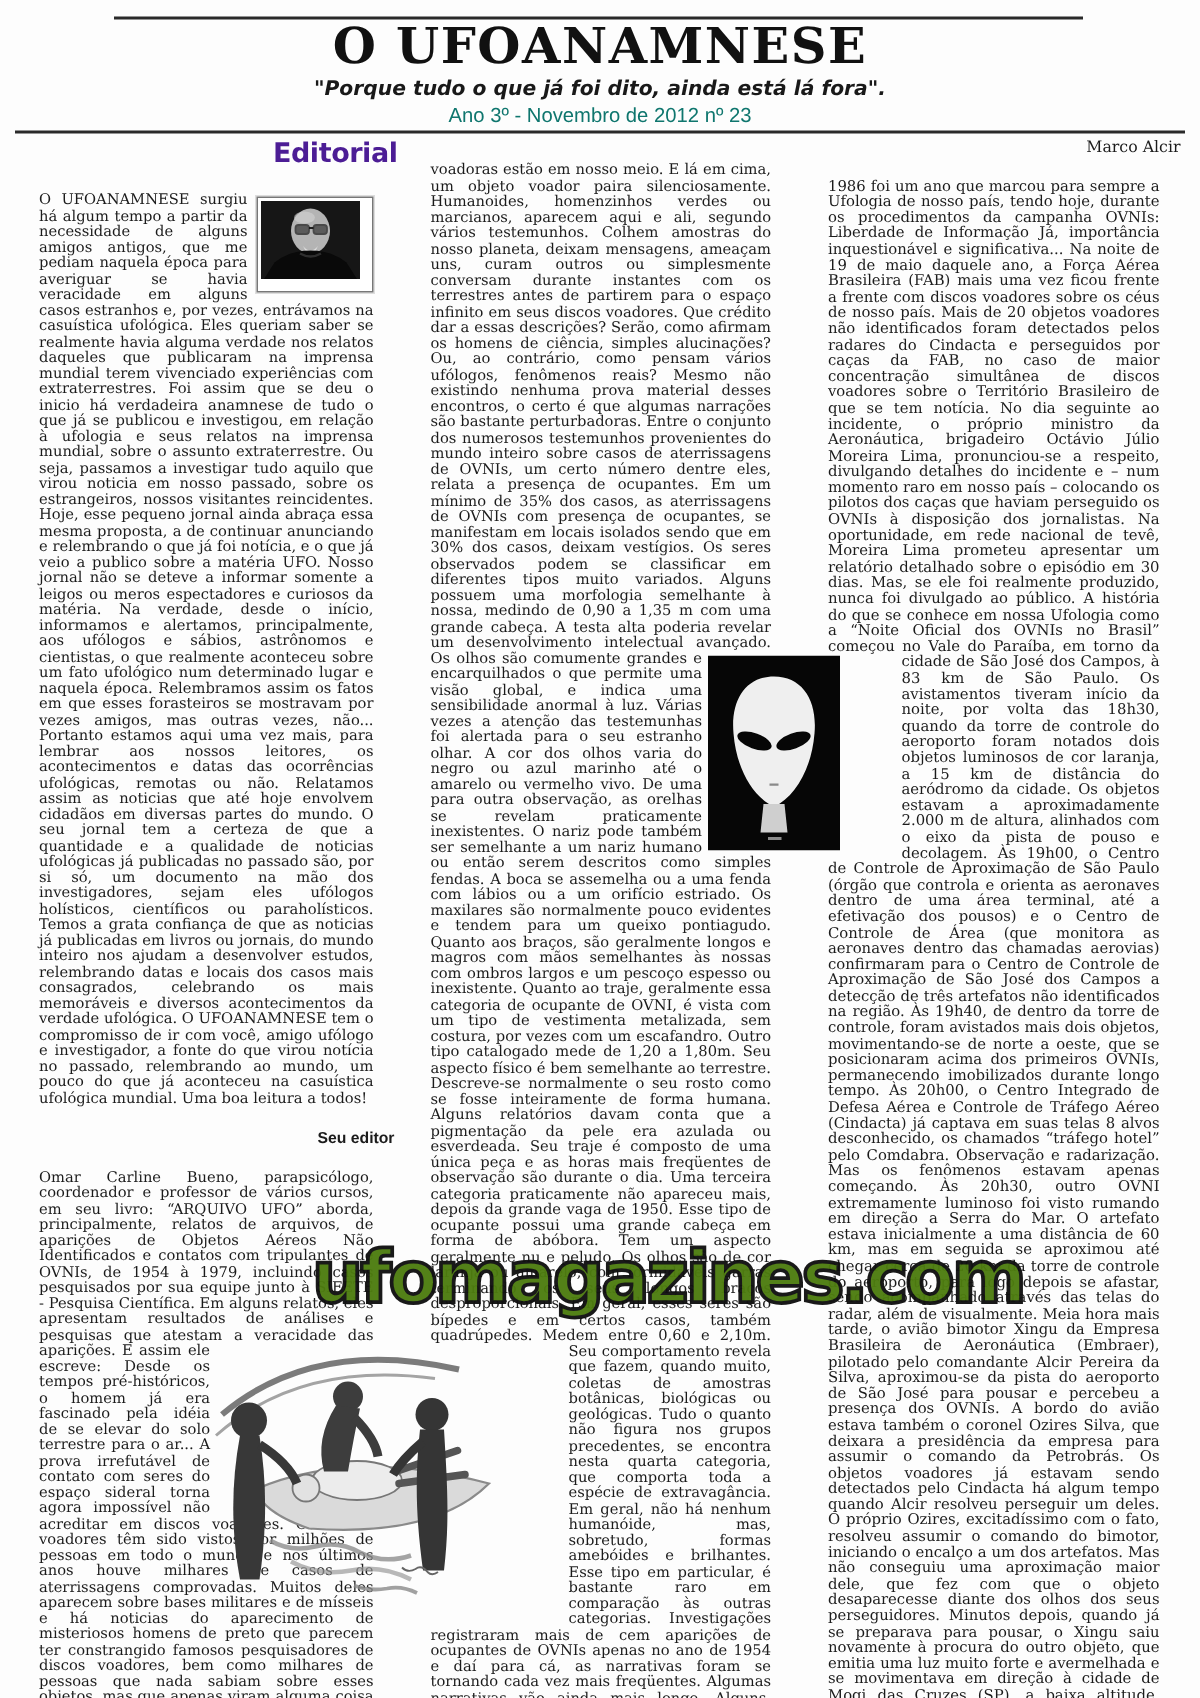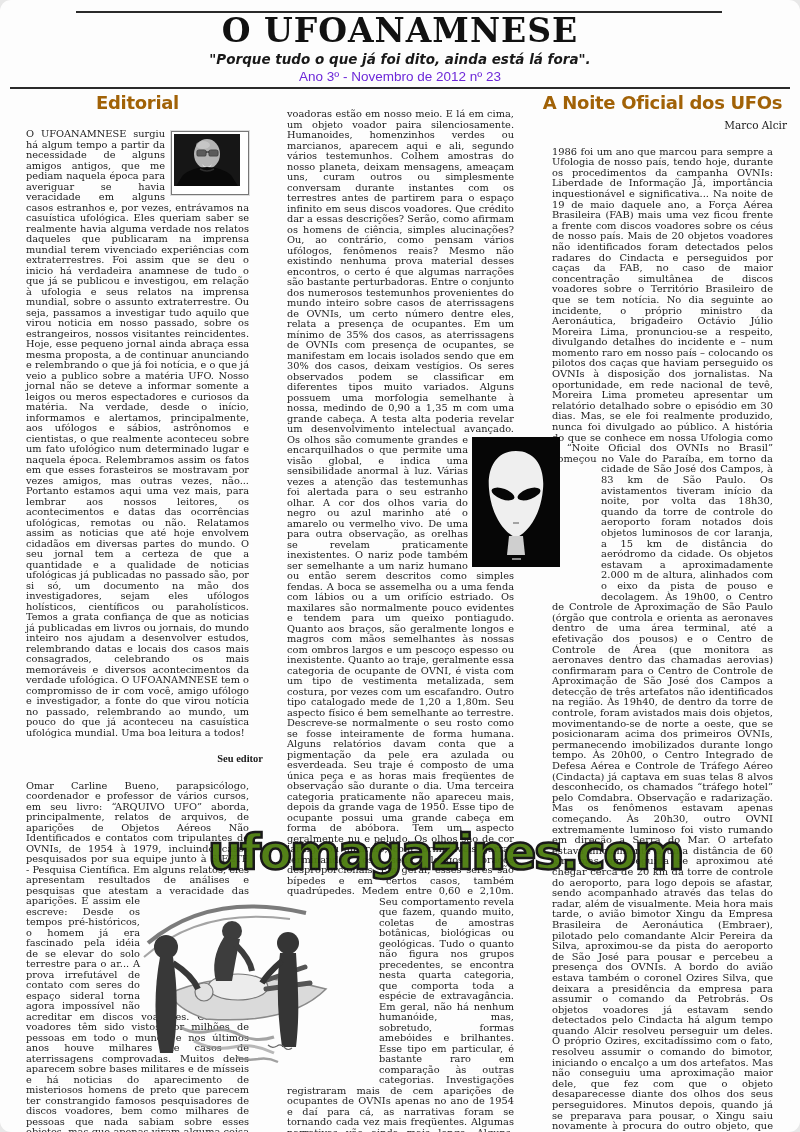--- a/index.html
+++ b/index.html
@@ -1,35 +1,35 @@
 <!DOCTYPE html>
 <html><head>
 <meta charset="utf-8">
 <style>
   html,body{margin:0;padding:0;background:#e8e8e8;}
   #page{position:relative;width:800px;height:1132px;background:#fdfdfd;margin:0 auto;
-        overflow:hidden;font-family:"DejaVu Serif",serif;color:#1b1b1b;border-radius:11px;}
+        overflow:hidden;font-family:"DejaVu Serif",serif;color:#1b1b1b;}
   .rule{position:absolute;background:#2a2a2a;height:2px;}
   .rule-top{left:76px;right:78px;top:11px;}
   .rule-bottom{left:10px;right:10px;top:87px;}
   .masthead{position:absolute;left:0;top:13px;width:100%;text-align:center;}
   .title{font-family:"DejaVu Serif",serif;font-weight:bold;font-size:33px;line-height:36px;
          letter-spacing:1px;color:#111;}
   .tagline{font-family:"DejaVu Sans",sans-serif;font-style:italic;font-weight:bold;
            font-size:13.5px;line-height:17px;margin-top:2px;color:#191919;}
-  .issue{font-family:"Liberation Sans",sans-serif;font-size:13.5px;line-height:16px;margin-top:1px;color:#6d28d9;}
+  .issue{font-family:"Liberation Sans",sans-serif;font-size:13.5px;line-height:16px;margin-top:1px;color:#0f766e;}
   .col{position:absolute;top:93px;text-align:justify;font-size:9.8px;line-height:10.5px;}
   #col1{left:10px;width:255px;}
   #col2{left:271px;width:259px;}
   #col3{left:536px;width:253px;font-size:9.9px;line-height:10.6px;}
   h2{font-family:"DejaVu Sans",sans-serif;font-size:18px;line-height:20px;margin:0 0 7px 0;
-     letter-spacing:-0.3px;color:#a16207;text-align:center;}
+     letter-spacing:-0.3px;color:#4c1d95;text-align:right;}
   h2.mt{margin-top:7px;}
   p{margin:16px;}
-  .signoff{font-family:Liberation Serif, serif;font-weight:bold;font-size:10.5px;
+  .signoff{font-family:Liberation Sans, sans-serif;font-weight:bold;font-size:10.5px;
            text-align:right;margin:2px 2px 0 0;}
   .byline{text-align:right;font-size:10.5px;margin:0 2px 4px 0;}
   .fonte{text-align:center;font-size:10.3px;margin:7px 0 0 0;line-height:12px;}
   
   .photowrap{float:right;width:72px;height:58px;margin:2px 0 3px 6px;border:1px solid #777;
              padding:2px;background:#fff;box-shadow:0 0 0 1px #ddd;}
   .photowrap svg{display:block;}
   
   .sketchwrap{float:right;width:105px;height:110px;position:relative;margin:1px 0 2px 4px;}
   .sketchwrap svg{position:absolute;left:-4px;top:0;z-index:6;}
@@ -121,21 +121,20 @@
       </svg>
         </span>
       <span>grandes e encarquilhados o que permite uma visão global, e indica uma sensibilidade anormal à luz. Várias vezes a atenção das testemunhas foi alertada para o seu estranho olhar. A cor dos olhos varia do negro ou azul marinho até o amarelo ou vermelho vivo. De uma para outra observação, as orelhas se revelam praticamente inexistentes. O nariz pode também ser semelhante a um nariz humano ou então serem descritos como simples fendas. A boca se assemelha ou a uma fenda com lábios ou a um orifício estriado. Os maxilares são normalmente pouco evidentes e tendem para um queixo pontiagudo. Quanto aos braços, são geralmente longos e magros com mãos semelhantes às nossas com ombros largos e um pescoço espesso ou inexistente. Quanto ao traje, geralmente essa categoria de ocupante de OVNI, é vista com um tipo de vestimenta metalizada, sem costura, por vezes com um escafandro. Outro tipo catalogado mede de 1,20 a 1,80m. Seu aspecto físico é bem semelhante ao terrestre. Descreve-se normalmente o seu rosto como se fosse inteiramente de forma humana. Alguns relatórios davam conta que a pigmentação da pele era azulada ou esverdeada. Seu traje é composto de uma única peça e as horas mais freqüentes de observação são durante o dia. Uma terceira categoria praticamente não apareceu mais, depois da grande vaga de 1950. Esse tipo de ocupante possui uma grande cabeça em forma de abóbora. Tem um aspecto geralmente nu e peludo. Os olhos são de cor laranja ou amarelo, com formidáveis garras terminando os seus longos braços desproporcionais. Em geral, esses seres são bípedes e em certos casos, também quadrúpedes. Medem entre 0,60 e 2,10m.</span>
       <span class="sketch-spacer"></span>
       <span>Seu comportamento revela que fazem, quando muito, coletas de amostras botânicas, biológicas ou geológicas. Tudo o quanto não figura nos grupos precedentes, se encontra nesta quarta categoria, que comporta toda a espécie de extravagância. Em geral, não há nenhum humanóide, mas, sobretudo, formas amebóides e brilhantes. Esse tipo em particular, é bastante raro em comparação às outras categorias. Investigações registraram mais de cem aparições de ocupantes de OVNIs apenas no ano de 1954 e daí para cá, as narrativas foram se tornando cada vez mais freqüentes. Algumas narrativas vão ainda mais longe. Alguns, tipicamente humanos, centenas deles, talvez milhares, já estariam vivendo entre nós há muito tempo. A questão da proveniência desses visitantes e conseqüentemente dos OVNIs, fica em aberto. Há realmente uma visita de seres extraterrestres ou apenas uma psicose mundial?</span>
     </p>
     <p class="fonte">Fonte: Omar Bueno - ARQUIVO UFO (Alerta Brasil) pp: 1-7</p>
   </div>
 
   <div class="col" id="col3">
-    <h2>A Noite Oficial dos UFOs</h2>
     <p class="byline">Marco Alcir</p>
     <p>
       <span>1986 foi um ano que marcou para sempre a Ufologia de nosso país, tendo hoje, durante os procedimentos da campanha OVNIs: Liberdade de Informação Já, importância inquestionável e significativa... Na noite de 19 de maio daquele ano, a Força Aérea Brasileira (FAB) mais uma vez ficou frente a frente com discos voadores sobre os céus de nosso país. Mais de 20 objetos voadores não identificados foram detectados pelos radares do Cindacta e perseguidos por caças da FAB, no caso de maior concentração simultânea de discos voadores sobre o Território Brasileiro de que se tem notícia. No dia seguinte ao incidente, o próprio ministro da Aeronáutica, brigadeiro Octávio Júlio Moreira Lima, pronunciou-se a respeito, divulgando detalhes do incidente e – num momento raro em nosso país – colocando os pilotos dos caças que haviam perseguido os OVNIs à disposição dos jornalistas. Na oportunidade, em rede nacional de tevê, Moreira Lima prometeu apresentar um relatório detalhado sobre o episódio em 30 dias. Mas, se ele foi realmente produzido, nunca foi divulgado ao público. A história do que se conhece em nossa Ufologia como a “Noite Oficial dos OVNIs no Brasil” começou no Vale do Paraíba, em torno da cidade de São José dos Campos, à</span>
       <span class="alien-spacer"></span>
       <span>83 km de São Paulo. Os avistamentos tiveram início da noite, por volta das 18h30, quando da torre de controle do aeroporto foram notados dois objetos luminosos de cor laranja, a 15 km de distância do aeródromo da cidade. Os objetos estavam a aproximadamente 2.000 m de altura, alinhados com o eixo da pista de pouso e decolagem. Às 19h00, o Centro de Controle de Aproximação de São Paulo (órgão que controla e orienta as aeronaves dentro de uma área terminal, até a efetivação dos pousos) e o Centro de Controle de Área (que monitora as aeronaves dentro das chamadas aerovias) confirmaram para o Centro de Controle de Aproximação de São José dos Campos a detecção de três artefatos não identificados na região. Às 19h40, de dentro da torre de controle, foram avistados mais dois objetos, movimentando-se de norte a oeste, que se posicionaram acima dos primeiros OVNIs, permanecendo imobilizados durante longo tempo. Às 20h00, o Centro Integrado de Defesa Aérea e Controle de Tráfego Aéreo (Cindacta) já captava em suas telas 8 alvos desconhecido, os chamados “tráfego hotel” pelo Comdabra. Observação e radarização. Mas os fenômenos estavam apenas começando. Às 20h30, outro OVNI extremamente luminoso foi visto rumando em direção a Serra do Mar. O artefato estava inicialmente a uma distância de 60 km, mas em seguida se aproximou até chegar cerca de 20 km da torre de controle do aeroporto, para logo depois se afastar, sendo acompanhado através das telas do radar, além de visualmente. Meia hora mais tarde, o avião bimotor Xingu da Empresa Brasileira de Aeronáutica (Embraer), pilotado pelo comandante Alcir Pereira da Silva, aproximou-se da pista do aeroporto de São José para pousar e percebeu a presença dos OVNIs. A bordo do avião estava também o coronel Ozires Silva, que deixara a presidência da empresa para assumir o comando da Petrobrás. Os objetos voadores já estavam sendo detectados pelo Cindacta há algum tempo quando Alcir resolveu perseguir um deles. O próprio Ozires, excitadíssimo com o fato, resolveu assumir o comando do bimotor, iniciando o encalço a um dos artefatos. Mas não conseguiu uma aproximação maior dele, que fez com que o objeto desaparecesse diante dos olhos dos seus perseguidores. Minutos depois, quando já se preparava para pousar, o Xingu saiu novamente à procura do outro objeto, que emitia uma luz muito forte e avermelhada e se movimentava em direção à cidade de Mogi das Cruzes (SP), a baixa altitude. Pouco antes de pousar, no momento em que o bimotor sobrevoava uma refinaria da Petrobrás, seus ocupantes observaram mais três objetos, também a baixa altitude e rumando em direção a Serra do Mar. Às 21h40, ainda a partir do aeroporto de São José dos Campos, mais uma vez foi notada uma esfera luminosa amarela, de grandes dimensões, tendo em suas proximidades vários outros objetos menores e esféricos, que emitiam luz branca. Era um verdadeiro show aéreo. Passados alguns minutos</span>
     </p>
   </div>
 
   <div class="watermark">ufomagazines.com</div>
 

